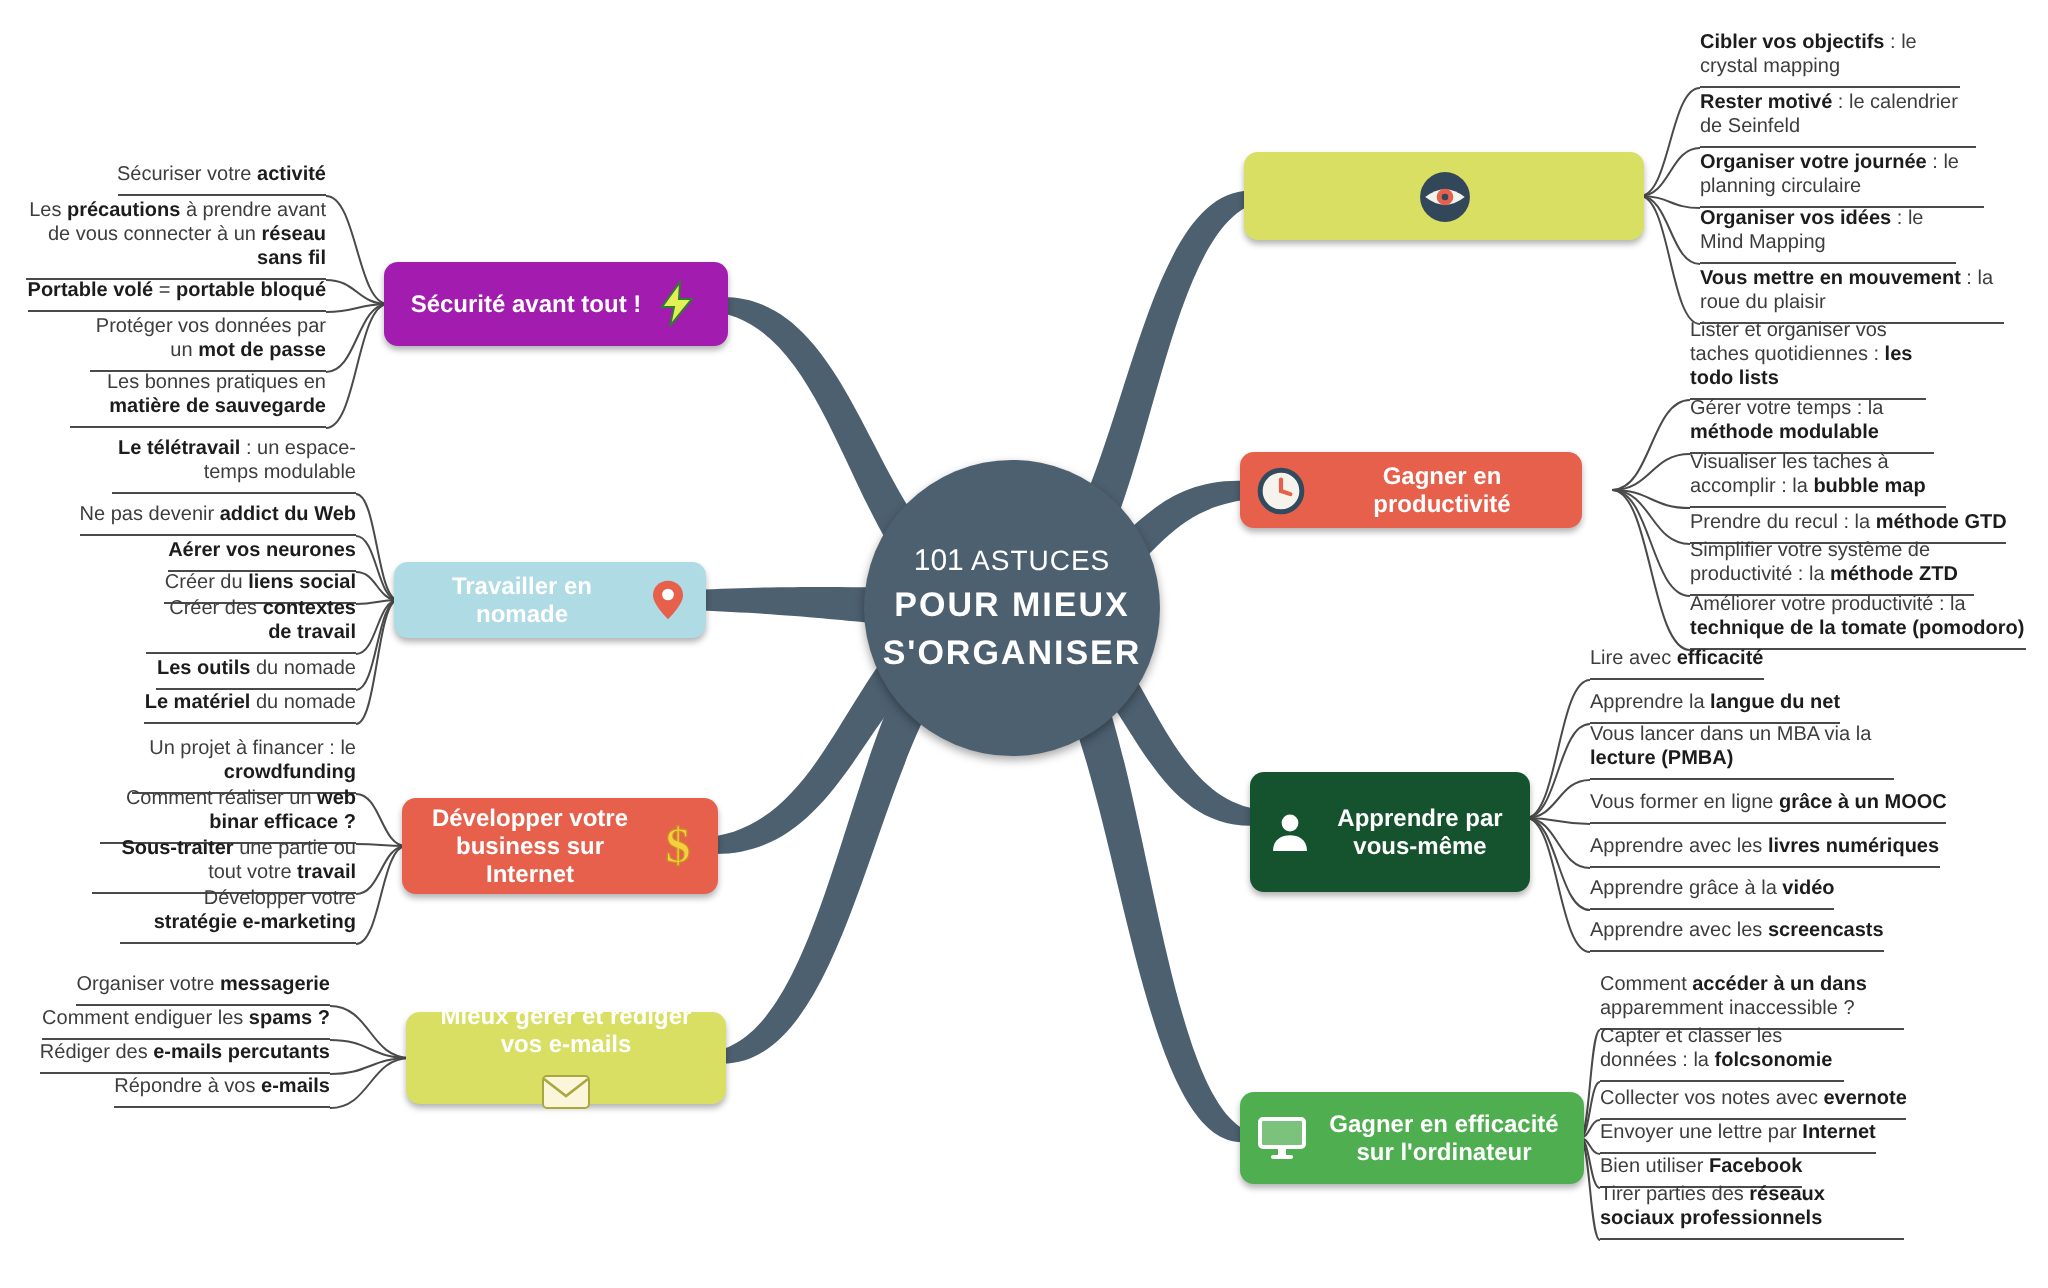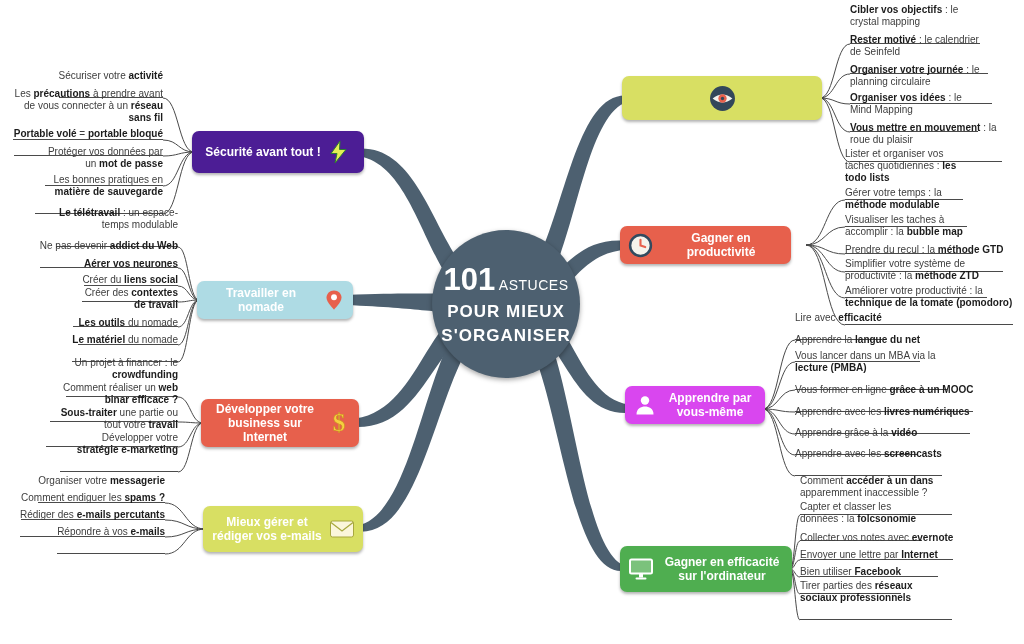--- a/index.html
+++ b/index.html
@@ -5,29 +5,29 @@
   html,body{margin:0;padding:0;background:#ffffff;}
   .canvas{position:relative;width:1024px;height:644px;background:#ffffff;overflow:hidden;
           font-family:"Liberation Sans",sans-serif;}
   #connectors{position:absolute;left:0;top:0;width:1024px;height:644px;z-index:0;}
   .branch-box{position:absolute;display:flex;align-items:center;justify-content:center;gap:6px;
               border-radius:7px;box-shadow:0 2px 3px rgba(0,0,0,.3);padding:3px 8px;
               box-sizing:border-box;z-index:2;cursor:pointer;}
   .branch-label{color:#ffffff;font-weight:bold;font-size:12px;line-height:1.18;text-align:center;}
   .branch-icon{flex:0 0 auto;display:flex;align-items:center;}
   .leaf{position:absolute;font-size:10px;line-height:1.2;color:#3d3d3d;
-        border-bottom:1px solid #4a4a4a;padding-bottom:15px;z-index:1;cursor:pointer;}
+        border-bottom:1px solid #4a4a4a;padding-bottom:3px;z-index:1;cursor:pointer;}
   .leaf.left{text-align:right;}
   .leaf.right{text-align:left;}
   .leaf b{color:#1c1c1c;}
   .center-node{position:absolute;left:432px;top:230px;width:148px;height:148px;border-radius:50%;
                display:flex;flex-direction:column;align-items:center;justify-content:center;
                color:#ffffff;z-index:3;box-shadow:0 2px 5px rgba(0,0,0,.35);text-align:center;}
   .center-top{font-size:14px;letter-spacing:.5px;}
-  .center-top .num{font-size:31px;font-weight:bold;letter-spacing:0;margin-top:37px;}
+  .center-top .num{font-size:15px;font-weight:normal;letter-spacing:0;margin-top:37px;}
   .center-mid,.center-bot{font-size:17px;font-weight:bold;letter-spacing:1px;margin-top:4px;}
 </style>
 </head>
 <body>
 
 <div class="canvas">
   <svg id="connectors" viewBox="0 0 1024 644">
       <path d="M 514.5412879919456 295.5710973763695 C 437.0500789942948 298.0295273082617, 437.0500789942948 146.0295273082617, 359.558869996644 148.48795724015395 L 352.441130003356 155.51204275984605 C 424.9499210057052 157.9704726917383, 424.9499210057052 309.9704726917383, 497.45871200805436 312.4289026236305 Z" fill="#4d6070"></path>
       <path d="M 194 152 C 178.5 152, 178.5 98, 163 98" fill="none" stroke="#4a4a4a" stroke-width="1"></path>
       <path d="M 194 152 C 178.5 152, 178.5 140, 163 140" fill="none" stroke="#4a4a4a" stroke-width="1"></path>
@@ -76,21 +76,21 @@
       <path d="M 495.06854983733683 308.95009063969655 C 558.2568894681136 307.5063142031184, 558.2568894681136 572.5063142031183, 621.4452290988903 571.0625377665402 L 630.5547709011097 566.9374622334598 C 573.7431105318864 565.4936857968817, 573.7431105318864 300.4936857968816, 516.9314501626632 299.04990936030345 Z" fill="#4d6070"></path>
       <path d="M 790 569 C 795 569, 795 515, 800 515" fill="none" stroke="#4a4a4a" stroke-width="1"></path>
       <path d="M 790 569 C 795 569, 795 541, 800 541" fill="none" stroke="#4a4a4a" stroke-width="1"></path>
       <path d="M 790 569 C 795 569, 795 560, 800 560" fill="none" stroke="#4a4a4a" stroke-width="1"></path>
       <path d="M 790 569 C 795 569, 795 577, 800 577" fill="none" stroke="#4a4a4a" stroke-width="1"></path>
       <path d="M 790 569 C 795 569, 795 594, 800 594" fill="none" stroke="#4a4a4a" stroke-width="1"></path>
       <path d="M 790 569 C 795 569, 795 620, 800 620" fill="none" stroke="#4a4a4a" stroke-width="1"></path>
     </svg>
 
   <div id="branches-root">
-      <div class="branch-box" style="left: 192px; top: 131px; width: 172px; height: 42px; background: #4c1d95;">
+      <div class="branch-box" style="left: 192px; top: 131px; width: 172px; height: 42px; background: #a21caf;">
         <span class="branch-label">Sécurité avant tout !</span>
         <span class="branch-icon">
           <svg width="24" height="24" viewBox="0 0 24 24">
             <polygon points="13,1 4,13.5 10,13.5 8,23 19,9.5 12.5,9.5" fill="#e3ef55" stroke="#2e7d32" stroke-width="1"></polygon>
           </svg>
         </span>
       </div>
       <div class="leaf left" style="max-width: 160px; bottom: 546px; right: 861px; border-bottom-color: rgb(74, 74, 74);">Sécuriser votre <b>activité</b></div>
       <div class="leaf left" style="max-width: 150px; bottom: 504px; right: 861px; border-bottom-color: rgb(74, 74, 74);">Les <b>précautions</b> à prendre avant de vous connecter à un <b>réseau sans fil</b></div>
       <div class="leaf left" style="max-width: 178px; bottom: 488px; right: 861px; border-bottom-color: rgb(74, 74, 74);"><b>Portable volé</b> = <b>portable bloqué</b></div>
@@ -117,21 +117,21 @@
         <span class="branch-icon">
           <svg width="24" height="28" viewBox="0 0 24 28">
             <text x="12" y="22" text-anchor="middle" font-size="25" font-weight="bold" font-family="Liberation Serif, serif" fill="#f6cf3f" stroke="#c98f23" stroke-width="0.6">$</text>
           </svg>
         </span>
       </div>
       <div class="leaf left" style="max-width: 112px; bottom: 247px; right: 846px; border-bottom-color: rgb(74, 74, 74);">Un projet à financer : le <b>crowdfunding</b></div>
       <div class="leaf left" style="max-width: 128px; bottom: 222px; right: 846px; border-bottom-color: rgb(74, 74, 74);">Comment réaliser un <b>web binar efficace ?</b></div>
       <div class="leaf left" style="max-width: 132px; bottom: 197px; right: 846px; border-bottom-color: rgb(74, 74, 74);"><b>Sous-traiter</b> une partie ou tout votre <b>travail</b></div>
       <div class="leaf left" style="max-width: 118px; bottom: 172px; right: 846px; border-bottom-color: rgb(74, 74, 74);">Développer votre <b>stratégie e-marketing</b></div>
-      <div class="branch-box" style="left: 203px; top: 506px; width: 160px; height: 46px; background: rgb(216, 223, 99);">
+      <div class="branch-box" style="left: 203px; top: 506px; width: 160px; height: 46px; background: rgb(216, 223, 99); flex-direction: column;">
         <span class="branch-label">Mieux gérer et rédiger vos e-mails</span>
         <span class="branch-icon">
           <svg width="26" height="22" viewBox="0 0 26 20">
             <rect x="1.5" y="2" width="23" height="16" rx="2" fill="#fbf6da" stroke="#a8a83e"></rect>
             <path d="M2 3.5 L13 12 L24 3.5" fill="none" stroke="#a8a83e" stroke-width="1.3"></path>
           </svg>
         </span>
       </div>
       <div class="leaf left" style="max-width: 178px; bottom: 141px; right: 859px; border-bottom-color: rgb(74, 74, 74);">Organiser votre <b>messagerie</b></div>
       <div class="leaf left" style="max-width: 178px; bottom: 124px; right: 859px; border-bottom-color: rgb(74, 74, 74);">Comment endiguer les <b>spams ?</b></div>
@@ -160,21 +160,21 @@
           </svg>
         </span>
         <span class="branch-label">Gagner en productivité</span>
       </div>
       <div class="leaf right" style="max-width: 118px; bottom: 444px; left: 845px; border-bottom-color: rgb(74, 74, 74);">Lister et organiser vos taches quotidiennes : <b>les todo lists</b></div>
       <div class="leaf right" style="max-width: 122px; bottom: 417px; left: 845px; border-bottom-color: rgb(74, 74, 74);">Gérer votre temps : la <b>méthode modulable</b></div>
       <div class="leaf right" style="max-width: 128px; bottom: 390px; left: 845px; border-bottom-color: rgb(74, 74, 74);">Visualiser les taches à accomplir : la <b>bubble map</b></div>
       <div class="leaf right" style="max-width: 178px; bottom: 372px; left: 845px; border-bottom-color: rgb(74, 74, 74);">Prendre du recul : la <b>méthode GTD</b></div>
       <div class="leaf right" style="max-width: 142px; bottom: 346px; left: 845px; border-bottom-color: rgb(74, 74, 74);">Simplifier votre système de productivité : la <b>méthode ZTD</b></div>
       <div class="leaf right" style="max-width: 168px; bottom: 319px; left: 845px; border-bottom-color: rgb(74, 74, 74);">Améliorer votre productivité : la <b>technique de la tomate (pomodoro)</b></div>
-      <div class="branch-box" style="left: 625px; top: 386px; width: 140px; height: 38px; background: #d946ef;">
+      <div class="branch-box" style="left: 625px; top: 386px; width: 140px; height: 60px; background: #14532d;">
         <span class="branch-icon">
           <svg width="24" height="24" viewBox="0 0 24 24">
             <circle cx="12" cy="7.5" r="4.2" fill="#ffffff"></circle>
             <path d="M3.5 21.5 C3.5 15.5 8 13.6 12 13.6 C16 13.6 20.5 15.5 20.5 21.5 Z" fill="#ffffff"></path>
           </svg>
         </span>
         <span class="branch-label">Apprendre par vous-même</span>
       </div>
       <div class="leaf right" style="max-width: 172px; bottom: 304px; left: 795px; border-bottom-color: rgb(74, 74, 74);">Lire avec <b>efficacité</b></div>
       <div class="leaf right" style="max-width: 172px; bottom: 282px; left: 795px; border-bottom-color: rgb(74, 74, 74);">Apprendre la <b>langue du net</b></div>

